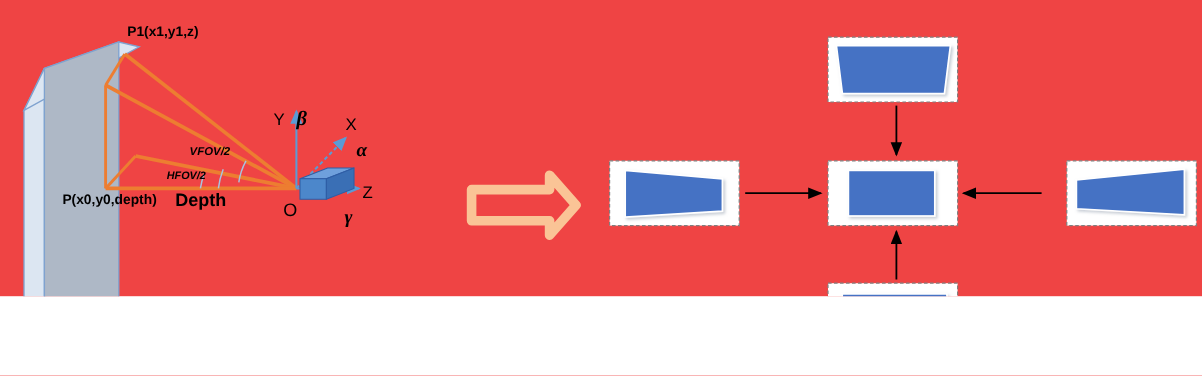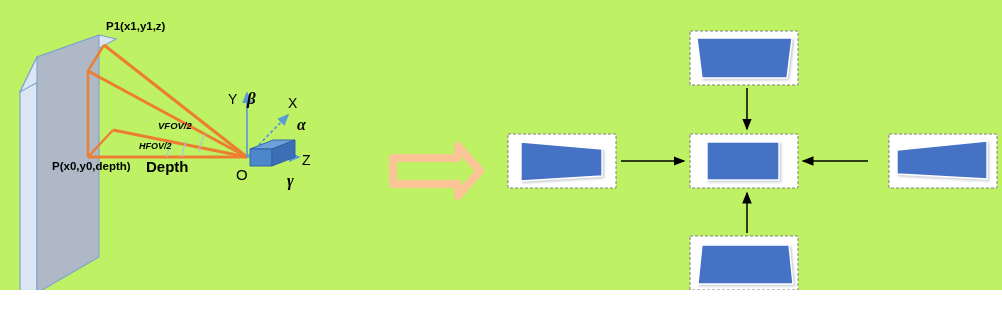--- a/index.html
+++ b/index.html
@@ -7,22 +7,22 @@
     padding: 0;
     background: #ffffff;
   }
   body {
     font-family: "Liberation Sans", sans-serif;
     -webkit-font-smoothing: antialiased;
   }
   #figure {
     position: relative;
     width: 1002px;
-    height: 290px;
-    background: #bef264;
+    height: 247px;
+    background: #ef4444;
     overflow: hidden;
   }
   #figure svg {
     position: absolute;
     left: 0;
     top: 0;
     display: block;
   }
   .lbl {
     fill: #000000;

